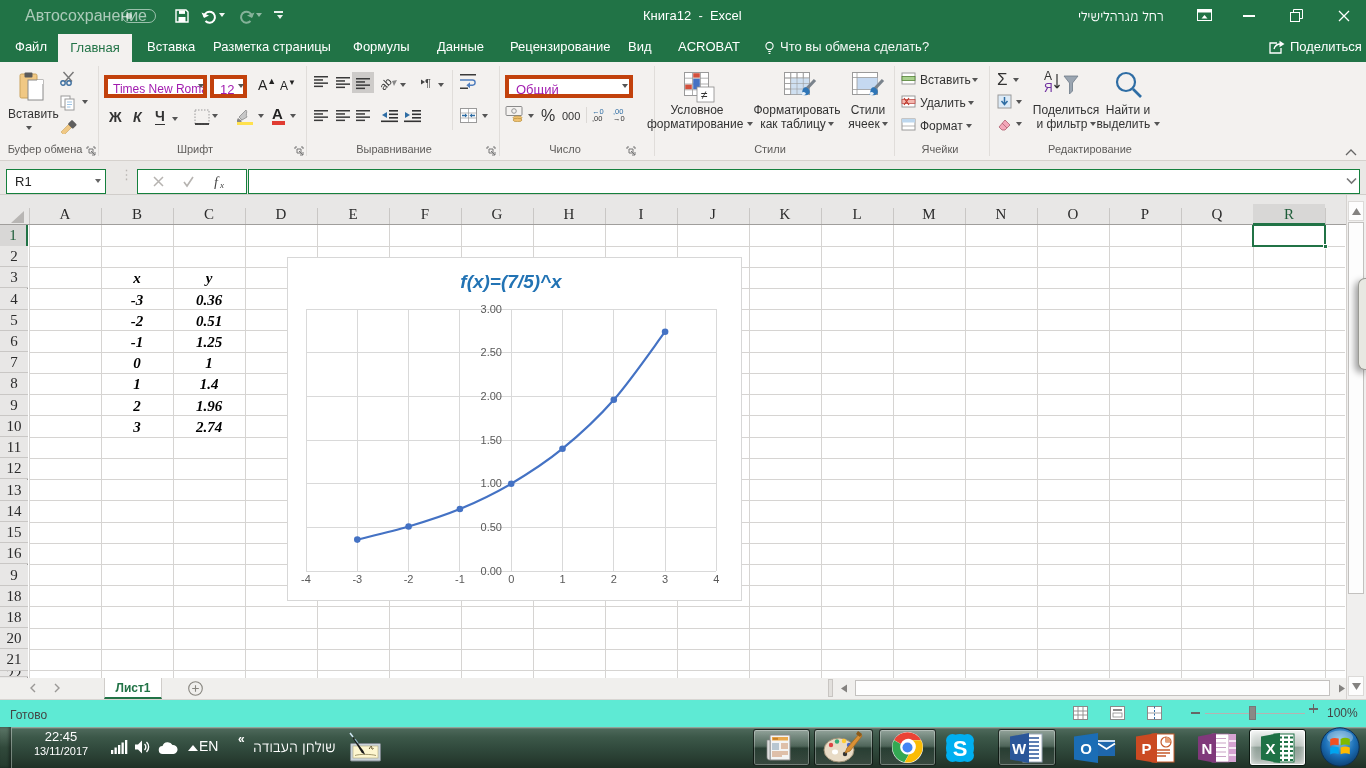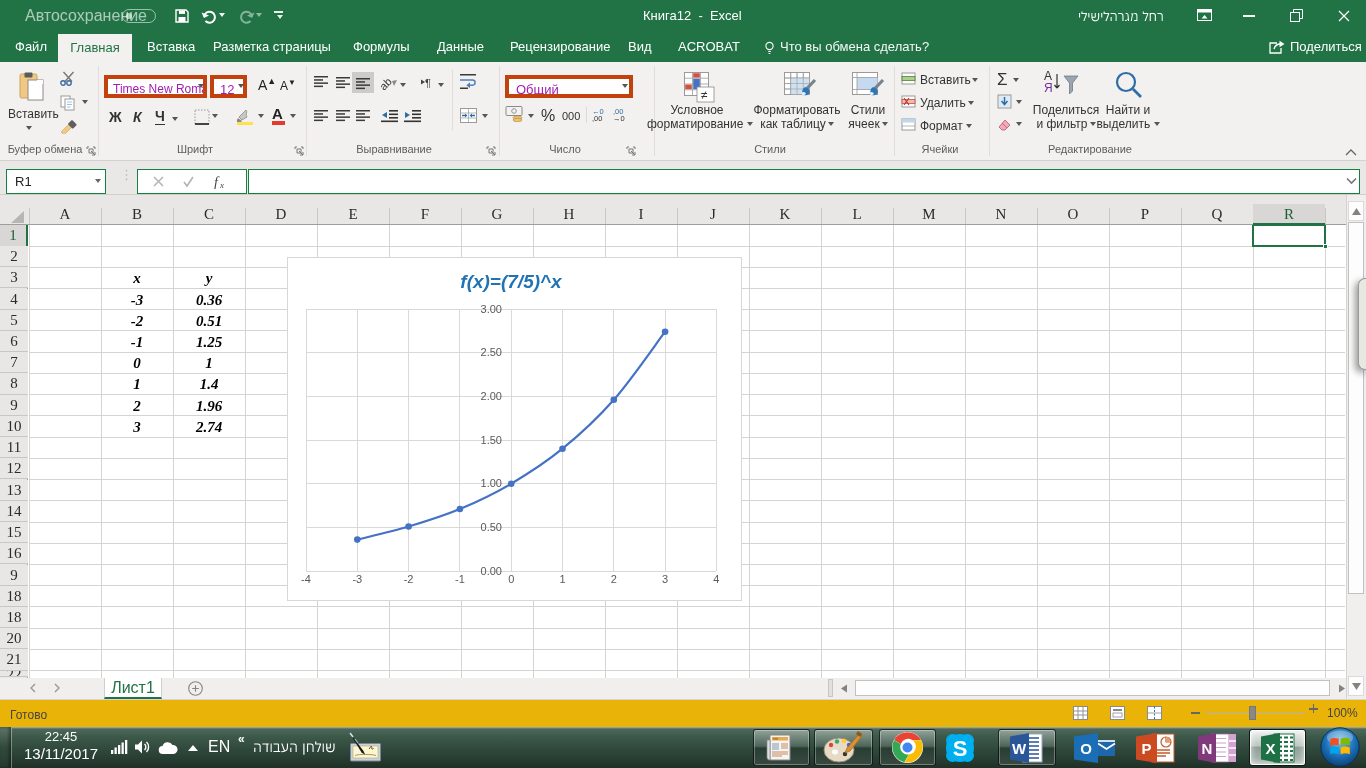--- a/index.html
+++ b/index.html
@@ -28,21 +28,21 @@
 #colhdrline{position:absolute;left:0;top:224px;width:1346px;height:1px;background:#a09e9c;z-index:2}
 .ch{position:absolute;top:0;height:21px;line-height:21px;text-align:center;font-family:"Liberation Serif",serif;font-size:15px;color:#2b2b2b}
 .chd{position:absolute;top:4px;height:17px;width:1px;background:#c9c7c5}
 .rh{position:absolute;left:0;width:28px;overflow:hidden;text-align:center;font-family:"Liberation Serif",serif;font-size:15px;color:#2b2b2b;border-bottom:1px solid #c9c7c5;background:#e8e7e6}
 #rowhdrcol{position:absolute;left:0;top:225px;width:28px;height:452.5px;background:#e8e7e6;border-right:1px solid #9f9d9b}
 
 .cell{position:absolute;height:22px;line-height:22px;text-align:center;font-family:"Liberation Serif",serif;font-style:italic;font-weight:bold;font-size:15px;color:#000}
 
 #vscroll{position:absolute;left:1346px;top:195px;width:20px;height:504px;background:#f0efee;border-left:1px solid #d5d2cf}
 #htabbar{position:absolute;left:0;top:677.5px;width:1346px;height:21.5px;background:#f0efed}
-#statusbar{position:absolute;left:0;top:699px;width:1366px;height:28px;background:#eab308;border-top:1px solid #d8d5d2;font-size:12px;color:#444}
+#statusbar{position:absolute;left:0;top:699px;width:1366px;height:28px;background:#5eead4;border-top:1px solid #d8d5d2;font-size:12px;color:#444}
 
 #taskbar{position:absolute;left:0;top:727px;width:1366px;height:41px;background:linear-gradient(#aab8ae 0,#4d685a 2px,#3c5849 10px,#30493c 22px,#283d31 32px,#1f3026 41px)}
 .tray{position:absolute;color:#fff}
 .alab{font-size:11px;fill:#595959;font-family:"Liberation Sans",sans-serif}
 </style></head><body>
 
 <div id="titlebar"></div>
 <div class="qat" style="left:25px">Автосохранение</div>
 
 <div class="abs" style="left:122px;top:9px;width:34px;height:14px;border:1px solid rgba(255,255,255,.55);border-radius:7px">
@@ -576,21 +576,21 @@
     <path d="M5.5 8 1 1h9z" fill="#848280"></path>
   </svg>
 
 <div class="abs" style="left:1358px;top:278px;width:10px;height:92px;background:#e8e8e2;border:1px solid #9a9a94;border-right:none;border-radius:7px 0 0 7px;box-shadow:-3px 3px 7px rgba(0,0,0,.4)"></div>
 
 <div id="htabbar"></div>
 <svg class="abs" style="left:28px;top:683px" width="40" height="10" viewBox="0 0 40 10">
     <path d="M7 1 3 5l4 4" fill="none" stroke="#9a9896" stroke-width="1.4"></path>
     <path d="M27 1l4 4-4 4" fill="none" stroke="#9a9896" stroke-width="1.4"></path>
   </svg>
-<div class="abs" style="left:104px;top:677.5px;width:58px;height:21.5px;background:#fff;border-bottom:2px solid #217346;border-left:1px solid #d0cdca;border-right:1px solid #d0cdca;text-align:center;font-size:16px;font-weight:normal;color:#217346;line-height:20px">Лист1</div>
+<div class="abs" style="left:104px;top:677.5px;width:58px;height:21.5px;background:#fff;border-bottom:2px solid #217346;border-left:1px solid #d0cdca;border-right:1px solid #d0cdca;text-align:center;font-size:12px;font-weight:bold;color:#217346;line-height:20px">Лист1</div>
 <svg class="abs" style="left:188px;top:681px" width="15" height="15" viewBox="0 0 15 15">
     <circle cx="7.5" cy="7.5" r="6.8" fill="none" stroke="#87857f" stroke-width="1.1"></circle>
     <path d="M7.5 4.2v6.6M4.2 7.5h6.6" stroke="#87857f" stroke-width="1.1"></path>
   </svg>
 
 <div class="abs" style="left:828px;top:679px;width:5px;height:18px;background:#e2e0dd;border:1px solid #c8c5c2"></div>
 <svg class="abs" style="left:840px;top:684px" width="8" height="9" viewBox="0 0 8 9">
     <path d="M7 0.5 1 4.5l6 4z" fill="#848280"></path>
   </svg>
 <div class="abs" style="left:855px;top:680px;width:475px;height:16px;background:#fdfdfd;border:1px solid #c3c1bf"></div>
@@ -619,39 +619,39 @@
 <div class="abs" style="left:1191px;top:712px;width:9px;height:1.8px;background:#666"></div>
 <div class="abs" style="left:1205px;top:712.5px;width:100px;height:1px;background:#b5b3b1"></div>
 <div class="abs" style="left:1249px;top:706px;width:7px;height:14px;background:#8a8886;border:1px solid #777"></div>
 <div class="abs" style="left:1309px;top:708px;width:9px;height:1.8px;background:#666"></div>
 <div class="abs" style="left:1312.6px;top:704.4px;width:1.8px;height:9px;background:#666"></div>
 <div class="abs" style="left:1327px;top:706px;font-size:12px;color:#444">100%</div>
 
 <div id="taskbar"></div>
 <div class="abs" style="left:0;top:727px;width:12px;height:41px;background:linear-gradient(#5b7667,#31493b 50%,#253a2e);border-right:1px solid rgba(255,255,255,.35);box-shadow:inset -2px 0 3px rgba(0,0,0,.4)"></div>
 <div class="tray" style="left:20px;top:729px;width:82px;text-align:center;font-size:13px">22:45</div>
-<div class="tray" style="left:20px;top:745px;width:82px;text-align:center;font-size:15px">13/11/2017</div>
+<div class="tray" style="left:20px;top:745px;width:82px;text-align:center;font-size:11px">13/11/2017</div>
 <svg class="abs" style="left:111px;top:740px" width="18" height="15" viewBox="0 0 18 15">
     <rect x="0.0" y="10.0" width="2.3" height="4.0" fill="#fff" opacity="1"></rect>
     <rect x="3.5" y="7.5" width="2.3" height="6.5" fill="#fff" opacity="1"></rect>
     <rect x="7.0" y="5.0" width="2.3" height="9.0" fill="#fff" opacity="1"></rect>
     <rect x="10.5" y="2.5" width="2.3" height="11.5" fill="#fff" opacity="1"></rect>
     <rect x="14.0" y="0.0" width="2.3" height="14.0" fill="#fff" opacity="1"></rect>
   </svg>
 <svg class="abs" style="left:134px;top:739px" width="18" height="16" viewBox="0 0 18 16">
     <path d="M1 5.5h3l4-4v13l-4-4H1z" fill="#fff"></path>
     <path d="M10.5 5a4 4 0 0 1 0 6M12.5 3a7 7 0 0 1 0 10" fill="none" stroke="#fff" stroke-width="1.4"></path>
   </svg>
 <svg class="abs" style="left:158px;top:742px" width="20" height="13" viewBox="0 0 20 13">
     <path d="M5 12a4 4 0 0 1-.5-8 5.5 5.5 0 0 1 10-1 3.5 3.5 0 0 1 1 9z" fill="#fff"></path>
   </svg>
 <svg class="abs" style="left:186px;top:744px" width="14" height="8" viewBox="0 0 14 8">
     <path d="M2 7 7 1l5 6z" fill="#fff"></path>
   </svg>
-<div class="tray" style="left:208px;top:738px;font-size:16px">EN</div>
+<div class="tray" style="left:199px;top:738px;font-size:14px">EN</div>
 <div class="tray" style="left:238px;top:732px;font-size:12px;font-weight:bold">«</div>
 <svg class="abs" style="left:252px;top:737px" width="86" height="20" viewBox="0 0 86 20">
     <g transform="translate(1,15)">
       <path d="M6.6 -5.7Q6.6 -6.7 6.1 -7.1Q5.7 -7.5 4.9 -7.5H1.2V-8.5H5.0Q6.4 -8.5 7.0 -7.8Q7.7 -7.1 7.7 -5.7V0.0H6.6ZM1.2 -4.2H2.4V0.0H1.2Z M13.5 -7.5H9.3V-8.5H15.8V-7.5H14.7V0.0H13.5Z M17.6 -8.5H18.7V0.0H17.6Z M20.5 -1.0H24.9V-7.5H20.6V-8.5H24.8Q25.4 -8.5 25.7 -8.2Q26.0 -7.8 26.0 -7.3V-1.0H27.2V0.0H20.5Z M28.2 -0.7 30.9 -1.1 28.2 -8.5H29.4L31.1 -3.8L32.0 -1.4Q33.0 -1.8 33.4 -2.8Q33.9 -3.8 33.9 -5.5V-8.5H35.0V-5.6Q35.0 -4.3 34.8 -3.4Q34.6 -2.4 34.1 -1.8Q33.6 -1.1 32.8 -0.7Q32.0 -0.3 30.9 -0.1L28.2 0.3Z M42.6 -5.7Q42.6 -6.7 42.1 -7.1Q41.7 -7.5 40.9 -7.5H37.2V-8.5H41.0Q42.3 -8.5 43.0 -7.8Q43.7 -7.1 43.7 -5.7V0.0H42.6ZM37.2 -4.2H38.4V0.0H37.2Z M50.3 -8.5H51.5V2.8H50.3Z M54.0 -8.5H57.9Q59.2 -8.5 59.9 -7.8Q60.6 -7.1 60.6 -5.7V0.0H59.5V-5.7Q59.5 -6.7 59.0 -7.1Q58.5 -7.5 57.8 -7.5H55.1V0.0H54.0Z M66.9 -7.5H62.1V-10.4H63.3V-8.5H68.1V-7.4L65.3 0.0H64.1Z M69.7 -8.5H70.8V0.0H69.7Z M77.3 0.2Q76.2 0.2 75.4 -0.1Q74.5 -0.4 74.0 -1.1Q73.5 -1.7 73.3 -2.6Q73.1 -3.6 73.1 -4.8V-8.5H74.3V-4.5H76.8V-8.5H77.9V-4.7Q77.9 -4.2 77.6 -3.8Q77.3 -3.5 76.7 -3.5H74.3Q74.5 -2.1 75.2 -1.5Q75.9 -0.9 77.3 -0.9Q78.2 -0.9 78.8 -1.1Q79.3 -1.3 79.7 -1.7Q80.1 -2.2 80.2 -2.9Q80.4 -3.6 80.4 -4.6V-8.5H81.6V-4.8Q81.6 -3.6 81.3 -2.6Q81.1 -1.7 80.6 -1.1Q80.1 -0.4 79.3 -0.1Q78.5 0.2 77.3 0.2Z" fill="#fff"></path>
     </g>
   </svg>
 <svg class="abs" style="left:346px;top:729px" width="38" height="36" viewBox="0 0 38 36">
 <rect x="4.5" y="14.5" width="30" height="17.5" rx="1" fill="#c9d2d8" stroke="#7d868c"></rect>
 <rect x="7" y="17" width="25" height="12" fill="#fdf6cf" stroke="#b0a87e" stroke-width="0.6"></rect>
 <path d="M9 26.5c4-1.5 16-1.5 21 0" stroke="#8a7f52" stroke-width="0.8" fill="none"></path>

